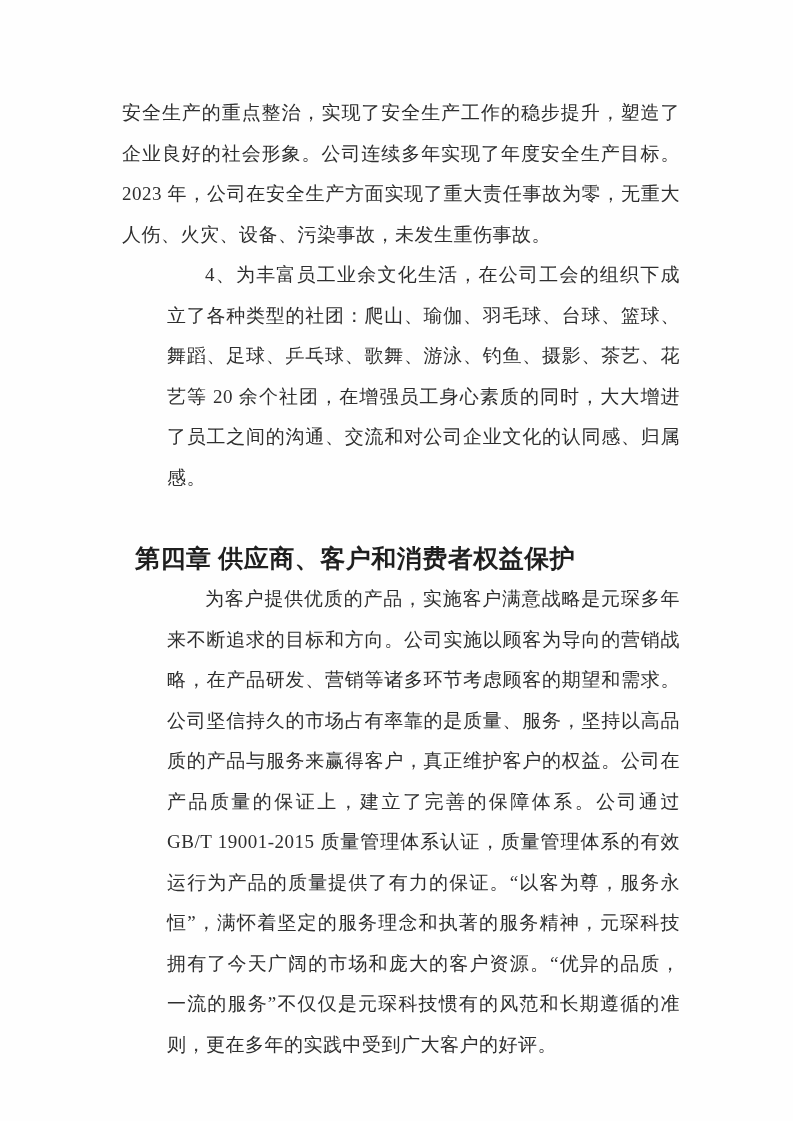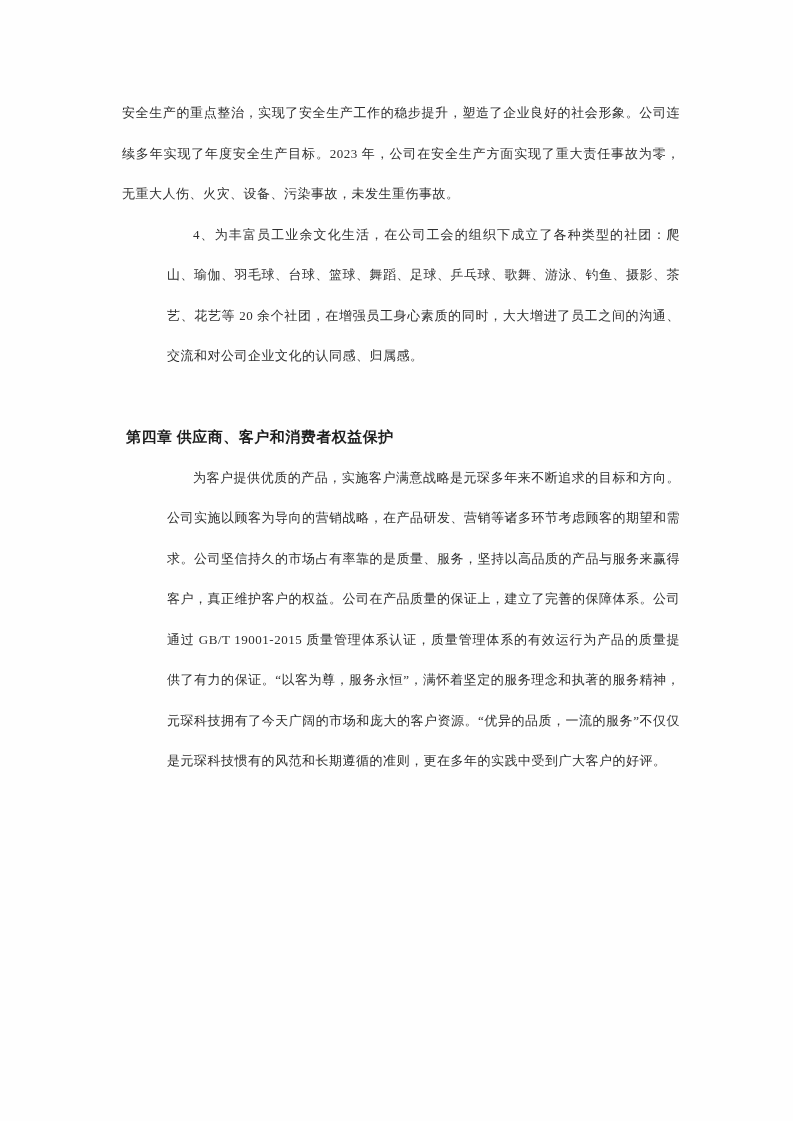--- a/index.html
+++ b/index.html
@@ -18,34 +18,34 @@
     color: #2e2e2e;
   }
   .content {
     position: absolute;
     left: 122px;
     top: 93px;
     width: 558px;
   }
   .body-text {
     margin: 0;
-    font-size: 13px;
+    font-size: 19px;
     line-height: 40.5px;
     text-align: justify;
     letter-spacing: 0.5px;
     color: #2e2e2e;
     -webkit-font-smoothing: antialiased;
   }
   .body-text.indent {
     text-indent: 2em;
     margin-left: 45px;
   }
   .chapter-heading {
-    margin: 40px 0 0 4px;
-    font-size: 15px;
+    margin: 40px 0 0 13px;
+    font-size: 25px;
     font-weight: bold;
     line-height: 41px;
     color: #1f1f1f;
     letter-spacing: 0.5px;
     text-align: left;
   }
 </style>
 </head>
 <body>
 

